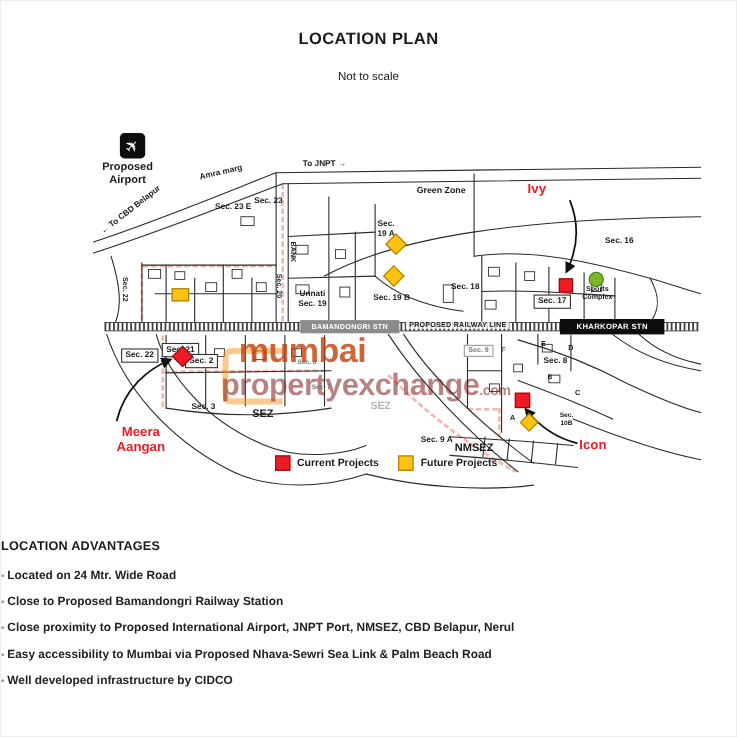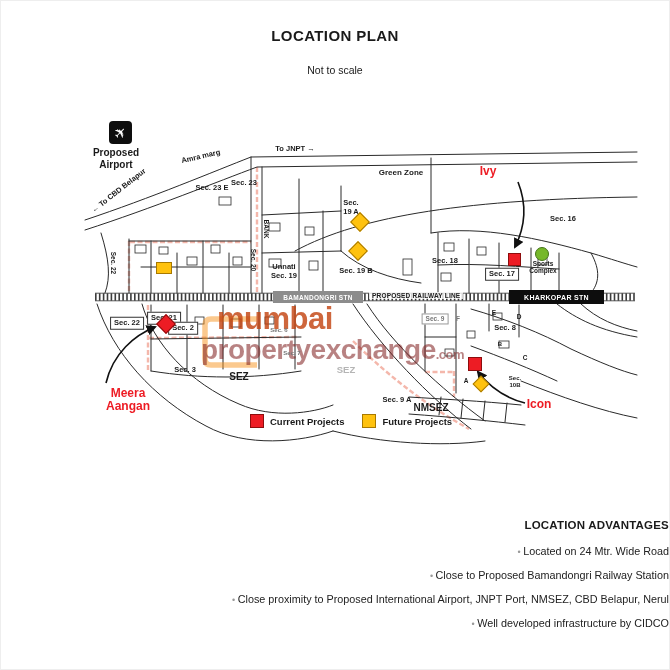--- a/index.html
+++ b/index.html
@@ -50,23 +50,23 @@
   .wm .l2 { font-size:28px; font-weight:bold; color:#7f1d1d; opacity:.55; letter-spacing:-.5px;
             line-height:1; margin-top:2px; }
   .wm .cm { font-size:13px; vertical-align:baseline; }
   
   .legend { position:absolute; left:249px; top:413px; display:flex; gap:18px; align-items:center; z-index:8; }
   .legend .it { display:flex; gap:6px; align-items:center; font-size:9.5px; font-weight:bold; color:#1a1a1a; }
   .legend .sw { width:12px; height:12px; }
   .legend .sw.r { background:#ed1c24; border:1px solid #8d0d0d; }
   .legend .sw.y { background:#ffc20e; border:1px solid #a87900; }
   
-  .adv { position:absolute; left:0; top:518px; width:100%; text-align:right; color:#1a1a1a; }
+  .adv { position:absolute; left:0; top:490px; width:100%; text-align:left; color:#1a1a1a; }
   .adv .h { font-size:11.5px; font-weight:bold; margin-bottom:14px; letter-spacing:.2px; }
-  .adv .i { font-size:10.8px; font-weight:normal; margin-bottom:12px; color:#222; }
+  .adv .i { font-size:10.8px; font-weight:bold; margin-bottom:12px; color:#222; }
   .adv .i::before { content:"•  "; color:#999; font-size:9px; }
 </style>
 </head>
 <body>
 
 <div class="page">
 
   <div class="hdr">
     <div class="t">LOCATION PLAN</div>
     <div class="s">Not to scale</div>
@@ -210,21 +210,21 @@
   <div class="lbl" style="left:211px;top:187px;">Sec. 23 E</div>
   <div class="lbl" style="left:306px;top:207px;margin-left:44px;">Sec.
 19 A</div>
   <div class="lbl sm" style="left:265px;top:228px;transform:translate(-50%,-50%) rotate(90deg);">BANK</div>
   <div class="lbl sm" style="left:252px;top:259px;transform:translate(-50%,-50%) rotate(90deg);">Sec. 20</div>
   <div class="lbl sm" style="left:112px;top:262px;transform:translate(-50%,-50%) rotate(90deg);">Sec. 22</div>
   <div class="lbl box" style="left:163px;top:281px;margin-top:36px;">Sec. 21</div>
   <div class="lbl" style="left:283px;top:271px;">Unnati
 Sec. 19</div>
   <div class="lbl" style="left:355px;top:270px;">Sec. 19 B</div>
-  <div class="lbl" style="left:428px;top:260px;padding-left:32px;">Sec. 18</div>
+  <div class="lbl" style="left:406px;top:260px;padding-left:32px;">Sec. 18</div>
   <div class="lbl" style="left:562px;top:218px;">Sec. 16</div>
   <div class="lbl sm" style="left:542px;top:266px;">Sports
 Complex</div>
   <div class="lbl box" style="left:501px;top:273px;">Sec. 17</div>
 
   <div class="lbl box" style="left:126px;top:322px;">Sec. 22</div>
   <div class="lbl box" style="left:182px;top:327px;">Sec. 2</div>
   <div class="lbl" style="left:184px;top:369px;">Sec. 3</div>
   <div class="lbl xs gray" style="left:278px;top:329px;">Sec. 6</div>
   <div class="lbl xs gray" style="left:291px;top:352px;">Sec. 7</div>
@@ -270,16 +270,17 @@
       <span class="sw y"></span>
       <span>Future Projects</span>
     </div>
   </div>
 
   <div class="adv">
     <div class="h">LOCATION ADVANTAGES</div>
     <div class="i">Located on 24 Mtr. Wide Road</div>
     <div class="i">Close to Proposed Bamandongri Railway Station</div>
     <div class="i">Close proximity to Proposed International Airport, JNPT Port, NMSEZ, CBD Belapur, Nerul</div>
+    <div class="i">Easy accessibility to Mumbai via Proposed Nhava-Sewri Sea Link &amp; Palm Beach Road</div>
     <div class="i">Well developed infrastructure by CIDCO</div>
   </div>
 
 </div>
 
 </body></html>

